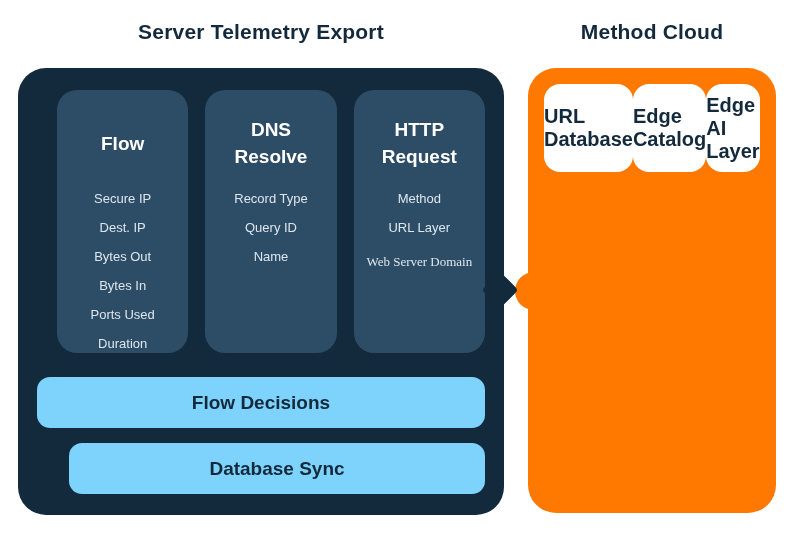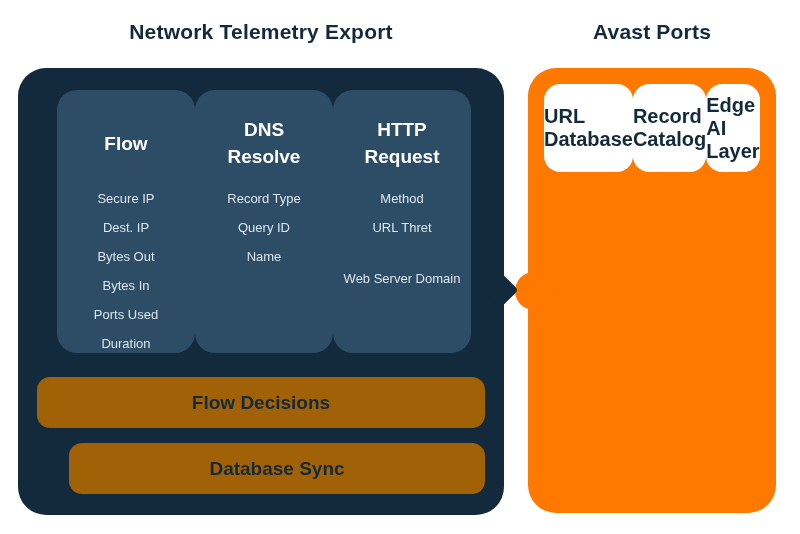--- a/index.html
+++ b/index.html
@@ -28,20 +28,21 @@
     left: 18px; top: 68px;
     width: 486px; height: 447px;
     background: var(--panel-dark, #13293c);
     border-radius: 28px;
     box-sizing: border-box;
     padding: 22px 19px 0 19px;
     z-index: 2;
   }
   .columns {
     display: flex;
+    gap: 17px;
     padding-left: 20px;
   }
   .column {
     width: 138px;
     height: 263px;
     background: var(--column-bg, #2d4d66);
     border-radius: 20px;
     box-sizing: border-box;
     padding: 24px 10px 0 10px;
     text-align: center;
@@ -55,25 +56,25 @@
     font-weight: bold;
     font-size: 19px;
     line-height: 27px;
   }
   .col-items { margin-top: 12px; }
   .col-item {
     color: var(--text-light, #dde6ed);
     font-size: 13px;
     line-height: 29px;
   }
-  .column:nth-child(3) .col-items > .col-item:last-child { margin-top: 22px; }
+  .column:nth-child(3) .col-items > .col-item:last-child { margin-top: 5px; font-family: Liberation Serif, serif; }
 
   .bar {
     height: 51px;
-    background: #a16207;
+    background: #7dd3fc;
     border-radius: 13px;
     display: flex;
     align-items: center;
     justify-content: center;
     font-weight: bold;
     font-size: 19px;
     color: var(--text-dark, #13293c);
   }
   .bar-first  { margin-top: 24px; }
   .bar-second { margin-top: 15px; margin-left: 32px; }
@@ -123,23 +124,23 @@
     font-weight: bold;
     font-size: 20px;
     color: var(--text-dark, #13293c);
   }
 </style>
 </head>
 <body>
 
 <div class="canvas">
 
-  <div class="title title-left">Network Telemetry Export</div>
+  <div class="title title-left">Server Telemetry Export</div>
 
-  <div class="title title-right">Avast Ports</div>
+  <div class="title title-right">Method Cloud</div>
 
   <div class="panel-dark">
     <div class="columns">
 
       <div class="column">
         <div class="col-heading">Flow</div>
         <div class="col-items">
             <div class="col-item">Secure IP</div>
             <div class="col-item">Dest. IP</div>
             <div class="col-item">Bytes Out</div>
@@ -155,36 +156,36 @@
             <div class="col-item">Record Type</div>
             <div class="col-item">Query ID</div>
             <div class="col-item">Name</div>
           </div>
       </div>
 
       <div class="column">
         <div class="col-heading">HTTP Request</div>
         <div class="col-items">
             <div class="col-item">Method</div>
-            <div class="col-item">URL Thret</div>
+            <div class="col-item">URL Layer</div>
             <div class="col-item">Web Server Domain</div>
           </div>
       </div>
 
     </div>
 
     <div class="bar bar-first">Flow Decisions</div>
 
     <div class="bar bar-second">Database Sync</div>
 
     <div class="connector-arrow"></div>
   </div>
 
   <div class="panel-orange">
     <div class="connector-bump"></div>
     <div class="cloud-boxes">
         <div class="cloud-box">URL Database</div>
-        <div class="cloud-box">Record Catalog</div>
+        <div class="cloud-box">Edge Catalog</div>
         <div class="cloud-box">Edge AI Layer</div>
       </div>
   </div>
 
 </div>
 
 </body></html>

